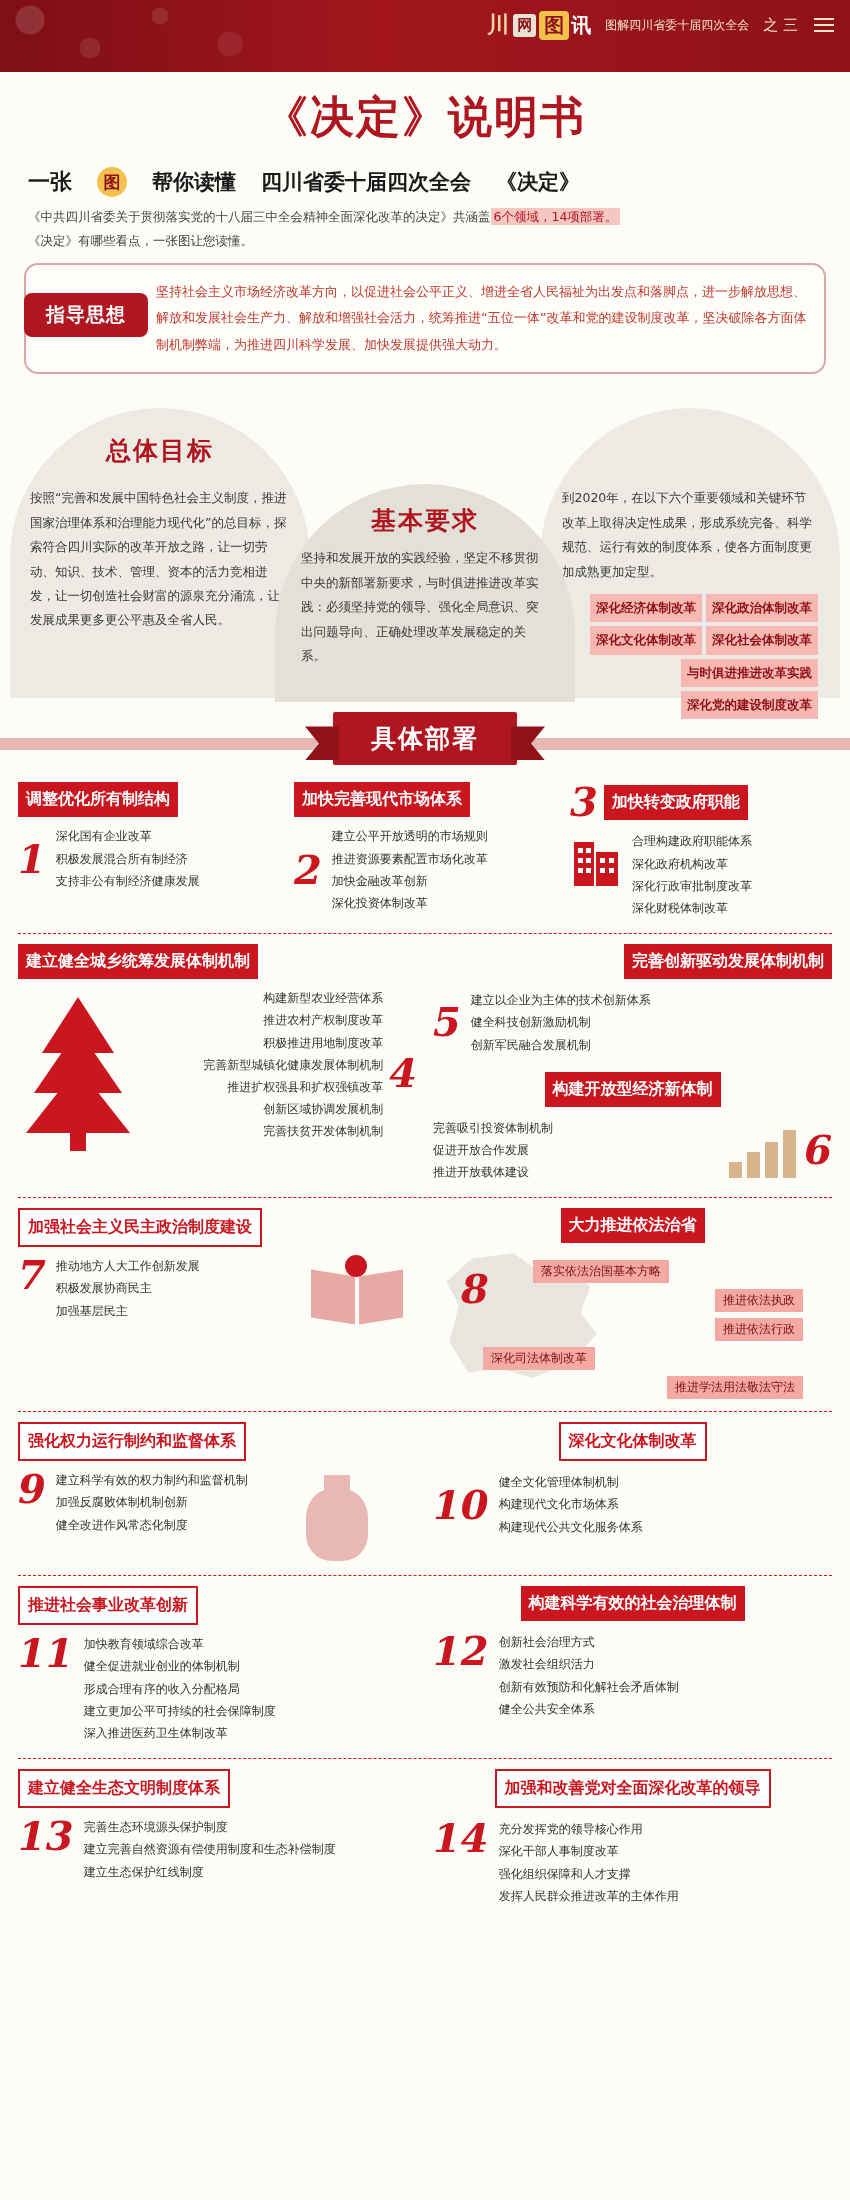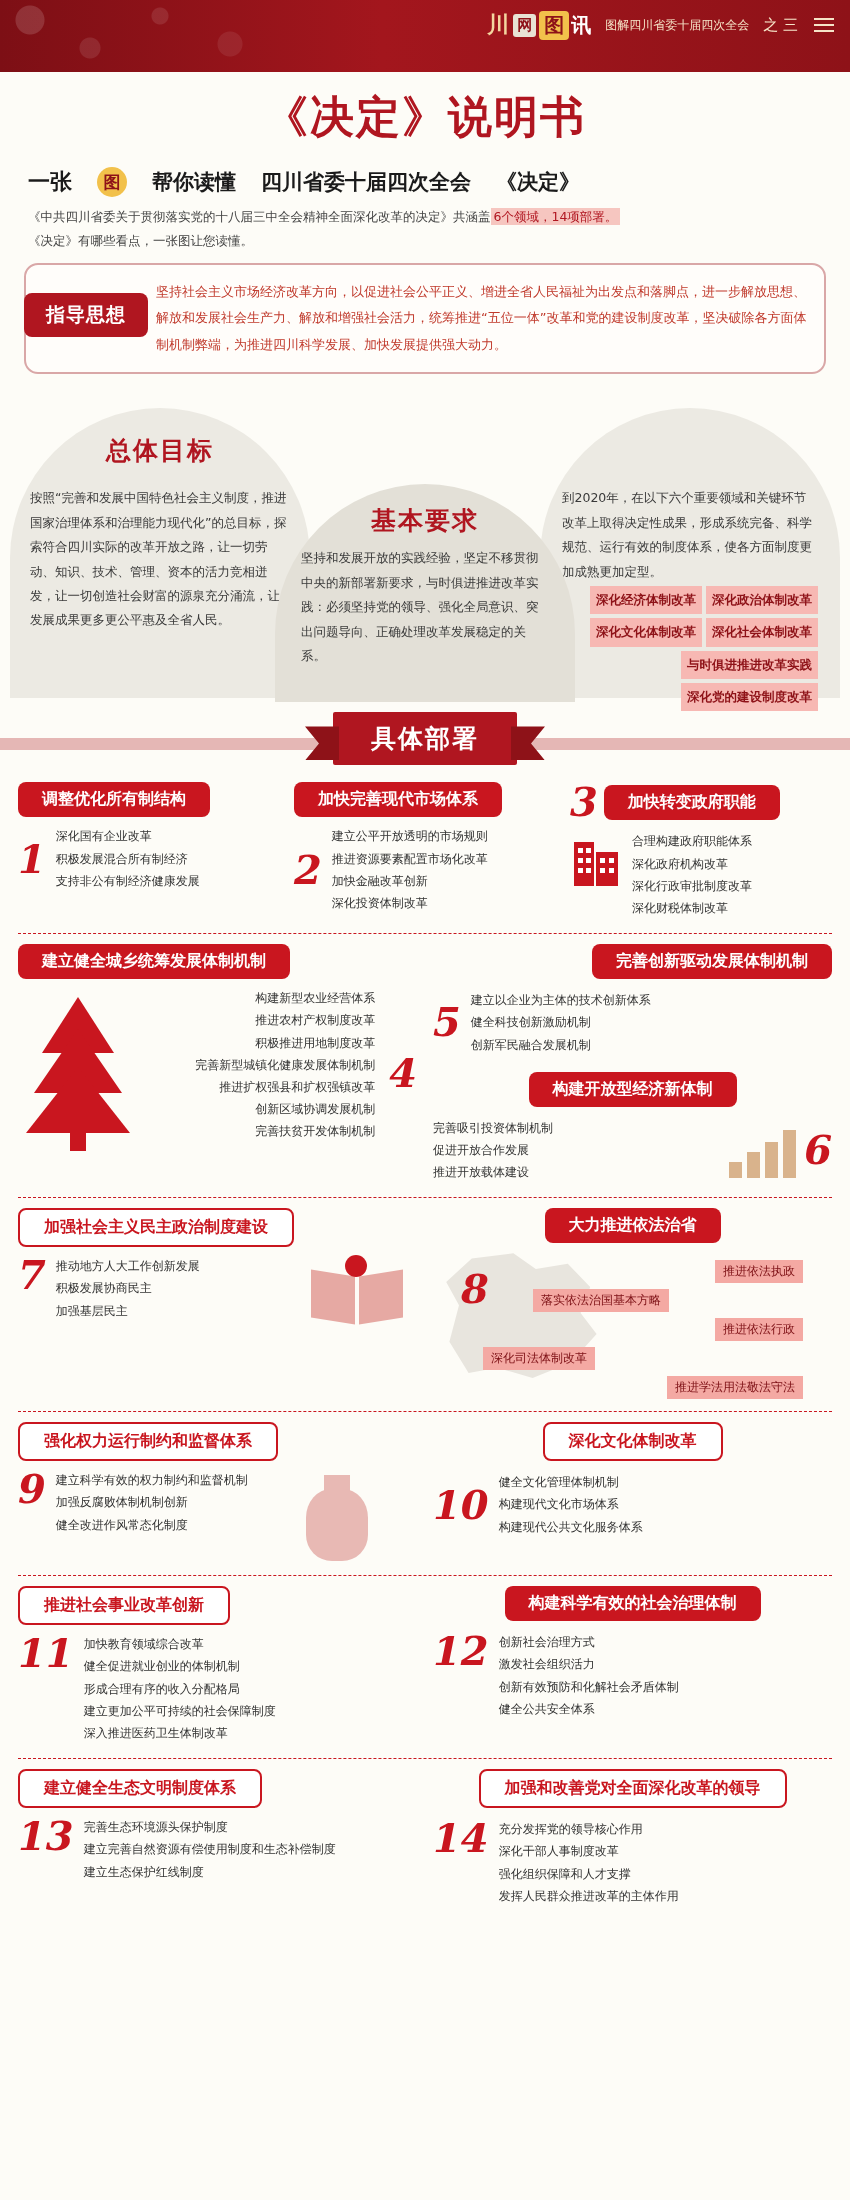--- a/index.html
+++ b/index.html
@@ -87,21 +87,21 @@
     position:absolute; width:100%; text-align:center; font-size:25px; font-weight:bold;
     color:#b01620; font-family:"DejaVu Serif",serif; letter-spacing:2px;
   }
   .arc.left .arc-head { top:26px; }
   .arc.right .arc-head { top:26px; }
   .arc.mid .arc-head { top:20px; }
   .arc-body { position:absolute; font-size:12.5px; line-height:1.95; color:#3a3a3a; }
   .arc.left .arc-body { top:78px; left:20px; width:258px; }
   .arc.right .arc-body { top:78px; left:22px; width:256px; }
   .arc.mid .arc-body { top:62px; left:26px; width:248px; }
-  .task-list { }
+  .task-list { margin-top:8px; }
   .task-item {
     background:#f7b8b3; color:#8e1218; font-size:12.5px; font-weight:bold;
     display:inline-block; padding:2px 6px; margin:2px 0;
   }
   .task-row { text-align:right; }
 
   
   .banner-wrap { position:relative; height:70px; margin-top:4px; }
   .banner {
     position:absolute; left:50%; transform:translateX(-50%); top:6px;
@@ -115,21 +115,21 @@
   .banner:before{ left:-28px; clip-path:polygon(0 0,100% 0,100% 100%,0 100%,14px 50%);}
   .banner:after{ right:-28px; clip-path:polygon(0 0,100% 0,calc(100% - 14px) 50%,100% 100%,0 100%);}
   .band-line { position:absolute; left:0; right:0; top:32px; height:12px; background:#e5b7b5; z-index:-1;}
 
   
   .content { padding: 0 18px 30px; }
   .row3 { display:flex; gap:14px; margin-top:6px; }
   .card { flex:1; position:relative; }
   .card-title {
     display:inline-block; background:#c9161f; color:#fff; font-size:16px; font-weight:bold;
-    padding:7px 24px; border-radius:8px; font-family:"DejaVu Serif",serif;
+    padding:7px 8px; border-radius:0; font-family:"DejaVu Serif",serif;
   }
   .card-title.light { background:#fff; color:#c9161f; border:2px solid #c9161f;}
   .num {
     font-family:"DejaVu Serif","Liberation Serif",serif;
     font-size:40px; font-style:italic; font-weight:bold; color:#c9161f; line-height:1;
   }
   .bullets { font-size:12px; line-height:1.85; color:#333; }
   .bullets div { white-space:nowrap; }
   .with-num { display:flex; align-items:center; gap:10px; margin-top:8px; }
   .dashed { border-top:1px dashed #c9161f; margin:14px 0 10px; }
@@ -295,21 +295,21 @@
           </div>
         </div>
       </div>
     </div>
 
     <div class="dashed"></div>
 
     <div class="two-col">
       <div class="col">
         <div class="card-title">建立健全城乡统筹发展体制机制</div>
-        <div style="display:flex;align-items:flex-start;gap:14px;margin-top:8px;">
+        <div style="display:flex;align-items:flex-start;gap:6px;margin-top:8px;">
           <svg class="tree-svg" width="120" height="160">
             <polygon points="60,4 96,60 24,60" fill="#c9161f"></polygon>
             <polygon points="60,36 104,100 16,100" fill="#c9161f"></polygon>
             <polygon points="60,74 112,140 8,140" fill="#c9161f"></polygon>
             <rect x="52" y="140" width="16" height="18" fill="#c9161f"></rect>
           </svg>
           <div class="bullets r" style="flex:1;">
             <div>构建新型农业经营体系</div>
             <div>推进农村产权制度改革</div>
             <div>积极推进用地制度改革</div>
@@ -378,22 +378,22 @@
       </div>
 
       <div class="col">
         <div style="text-align:center;">
           <span class="card-title">大力推进依法治省</span>
         </div>
         <div class="map-box">
           <div class="map-shape"></div>
           <span class="num" style="position:absolute;left:28px;top:22px;">8</span>
           <div class="map-tags">
+            <div style="text-align:left;margin-left:30px;"><span class="tag-pill">落实依法治国基本方略</span></div>
             <div style="text-align:right;"><span class="tag-pill">推进依法执政</span></div>
-            <div style="text-align:left;margin-left:30px;"><span class="tag-pill">落实依法治国基本方略</span></div>
             <div style="text-align:right;"><span class="tag-pill">推进依法行政</span></div>
             <div style="text-align:left;margin-left:-20px;"><span class="tag-pill">深化司法体制改革</span></div>
             <div style="text-align:right;"><span class="tag-pill">推进学法用法敬法守法</span></div>
           </div>
         </div>
       </div>
     </div>
 
     <div class="dashed"></div>
 

